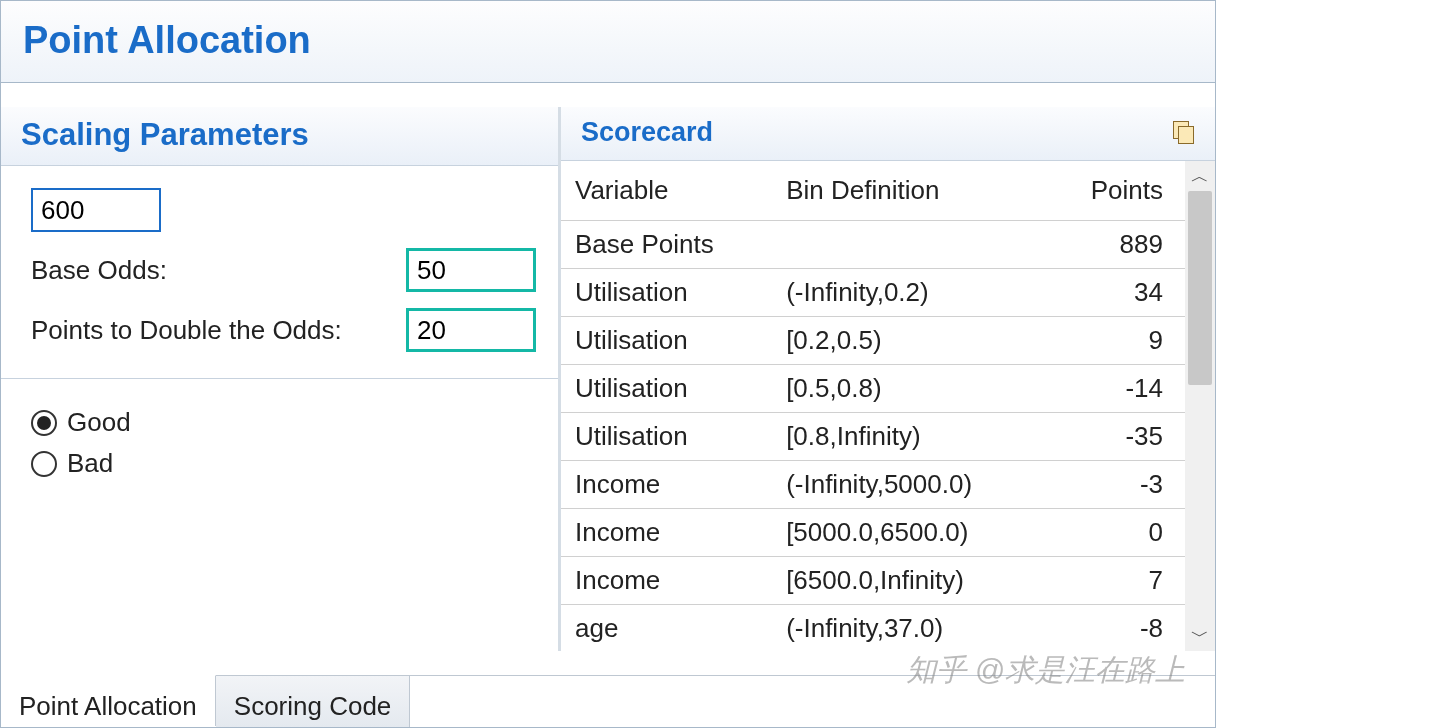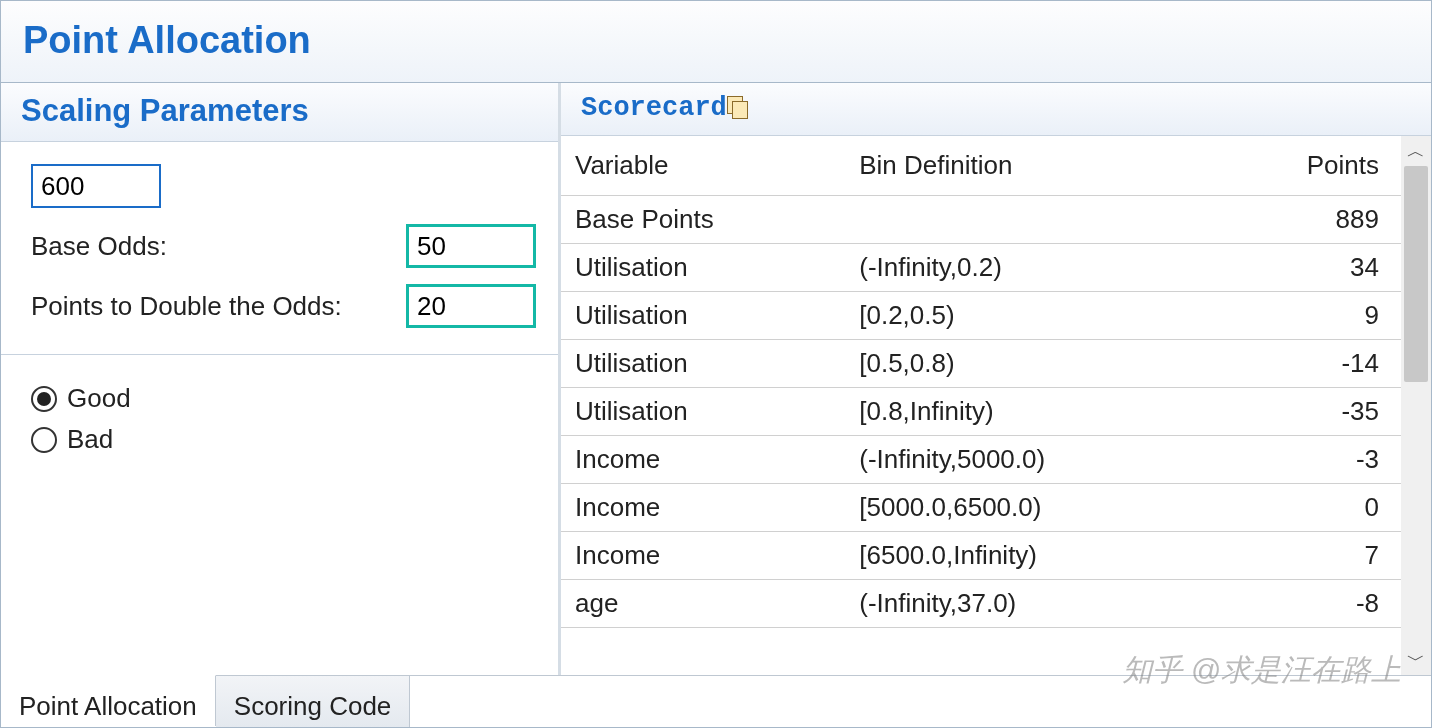--- a/index.html
+++ b/index.html
@@ -4,25 +4,26 @@
 <style>
   * { box-sizing: border-box; margin: 0; padding: 0; }
   body {
     font-family: "Segoe UI", Tahoma, sans-serif;
     background: #fff;
     font-size: 24px;
     color: #222;
   }
   .window {
     border: 1px solid #a7b8c9;
-    width: 1432px;
+    width: 1216px;
     height: 728px;
     display: flex;
     flex-direction: column;
     background: #fff;
+    gap: 24px;
   }
   .title-bar {
     background: linear-gradient(to bottom, #fdfdfe, #eef3f9);
     border-bottom: 1px solid #a7b8c9;
     padding: 18px 22px 20px 22px;
   }
   .title-bar h1 {
     color: #1a6cc8;
     font-weight: 700;
     font-size: 38px;
@@ -100,22 +101,22 @@
     flex: 1;
     display: flex;
     flex-direction: column;
     min-width: 0;
   }
   .scorecard-header {
     background: linear-gradient(to bottom, #fbfcfe, #eaf0f8);
     border-bottom: 1px solid #c7d2de;
     display: flex;
     align-items: center;
+    justify-content: space-between;
     padding: 10px 20px 12px 20px;
-    font-family: Liberation Mono, monospace;
   }
   .scorecard-header .title {
     color: #1a6cc8;
     font-weight: 700;
     font-size: 27px;
   }
   .copy-icon {
     width: 22px; height: 24px;
     position: relative;
   }

